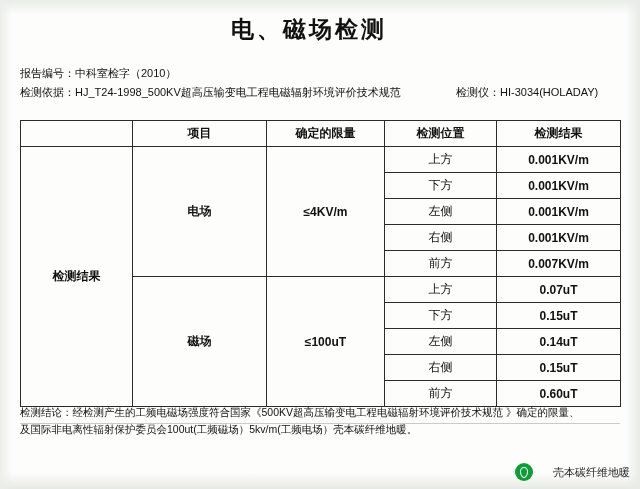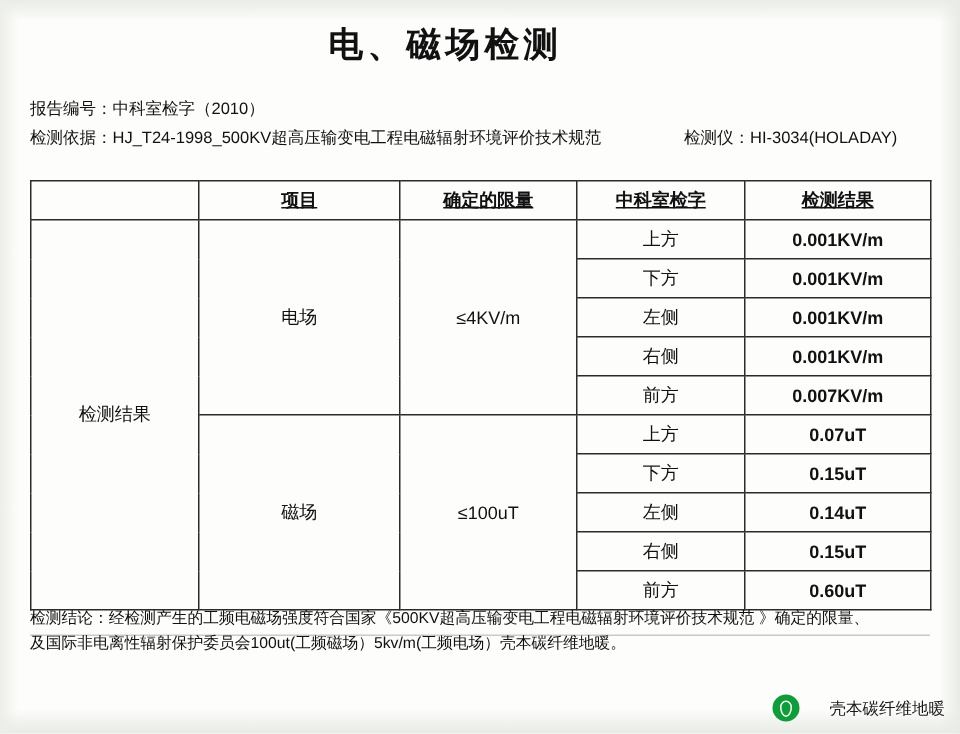--- a/index.html
+++ b/index.html
@@ -43,21 +43,21 @@
   }
   .paper-edge-right {
     position: absolute;
     right: 0; top: 0;
     width: 14px; height: 489px;
     background: linear-gradient(270deg,#e8ebe6 0%, rgba(253,253,251,0) 100%);
   }
 
   .title {
     position: absolute;
-    left: 0; top: 14px;
+    left: 12px; top: 14px;
     width: 594px;
     text-align: center;
     font-size: 23px;
     font-weight: bold;
     letter-spacing: 3px;
     color: #111;
   }
 
   .meta {
     position: absolute;
@@ -93,24 +93,23 @@
     vertical-align: middle;
     font-size: 12px;
     color: #111;
     height: 25px;
     padding: 0 2px;
   }
   td.hdr {
     font-weight: bold;
     font-size: 13px;
     height: 29px;
-    text-decoration: underline;
   }
   td.big {
-    font-weight: normal;
+    font-weight: bold;
     font-size: 13.5px;
   }
   td.val {
     font-size: 12.5px;
     font-weight: bold;
   }
   td.pos {
     font-size: 12px;
   }
   .col1 { width: 112px; }
@@ -198,21 +197,21 @@
         <col class="col2">
         <col class="col3">
         <col class="col4">
         <col class="col5">
     </colgroup>
     <tbody>
       <tr>
         <td class="hdr"></td>
         <td class="hdr">项目</td>
         <td class="hdr">确定的限量</td>
-        <td class="hdr">中科室检字</td>
+        <td class="hdr">检测位置</td>
         <td class="hdr">检测结果</td>
       </tr>
 
       <tr>
         <td class="big" rowspan="10">检测结果</td>
         <td class="big" rowspan="5">电场</td>
         <td class="big" rowspan="5">≤4KV/m</td>
         <td class="pos">上方</td>
         <td class="val">0.001KV/m</td>
       </tr>

